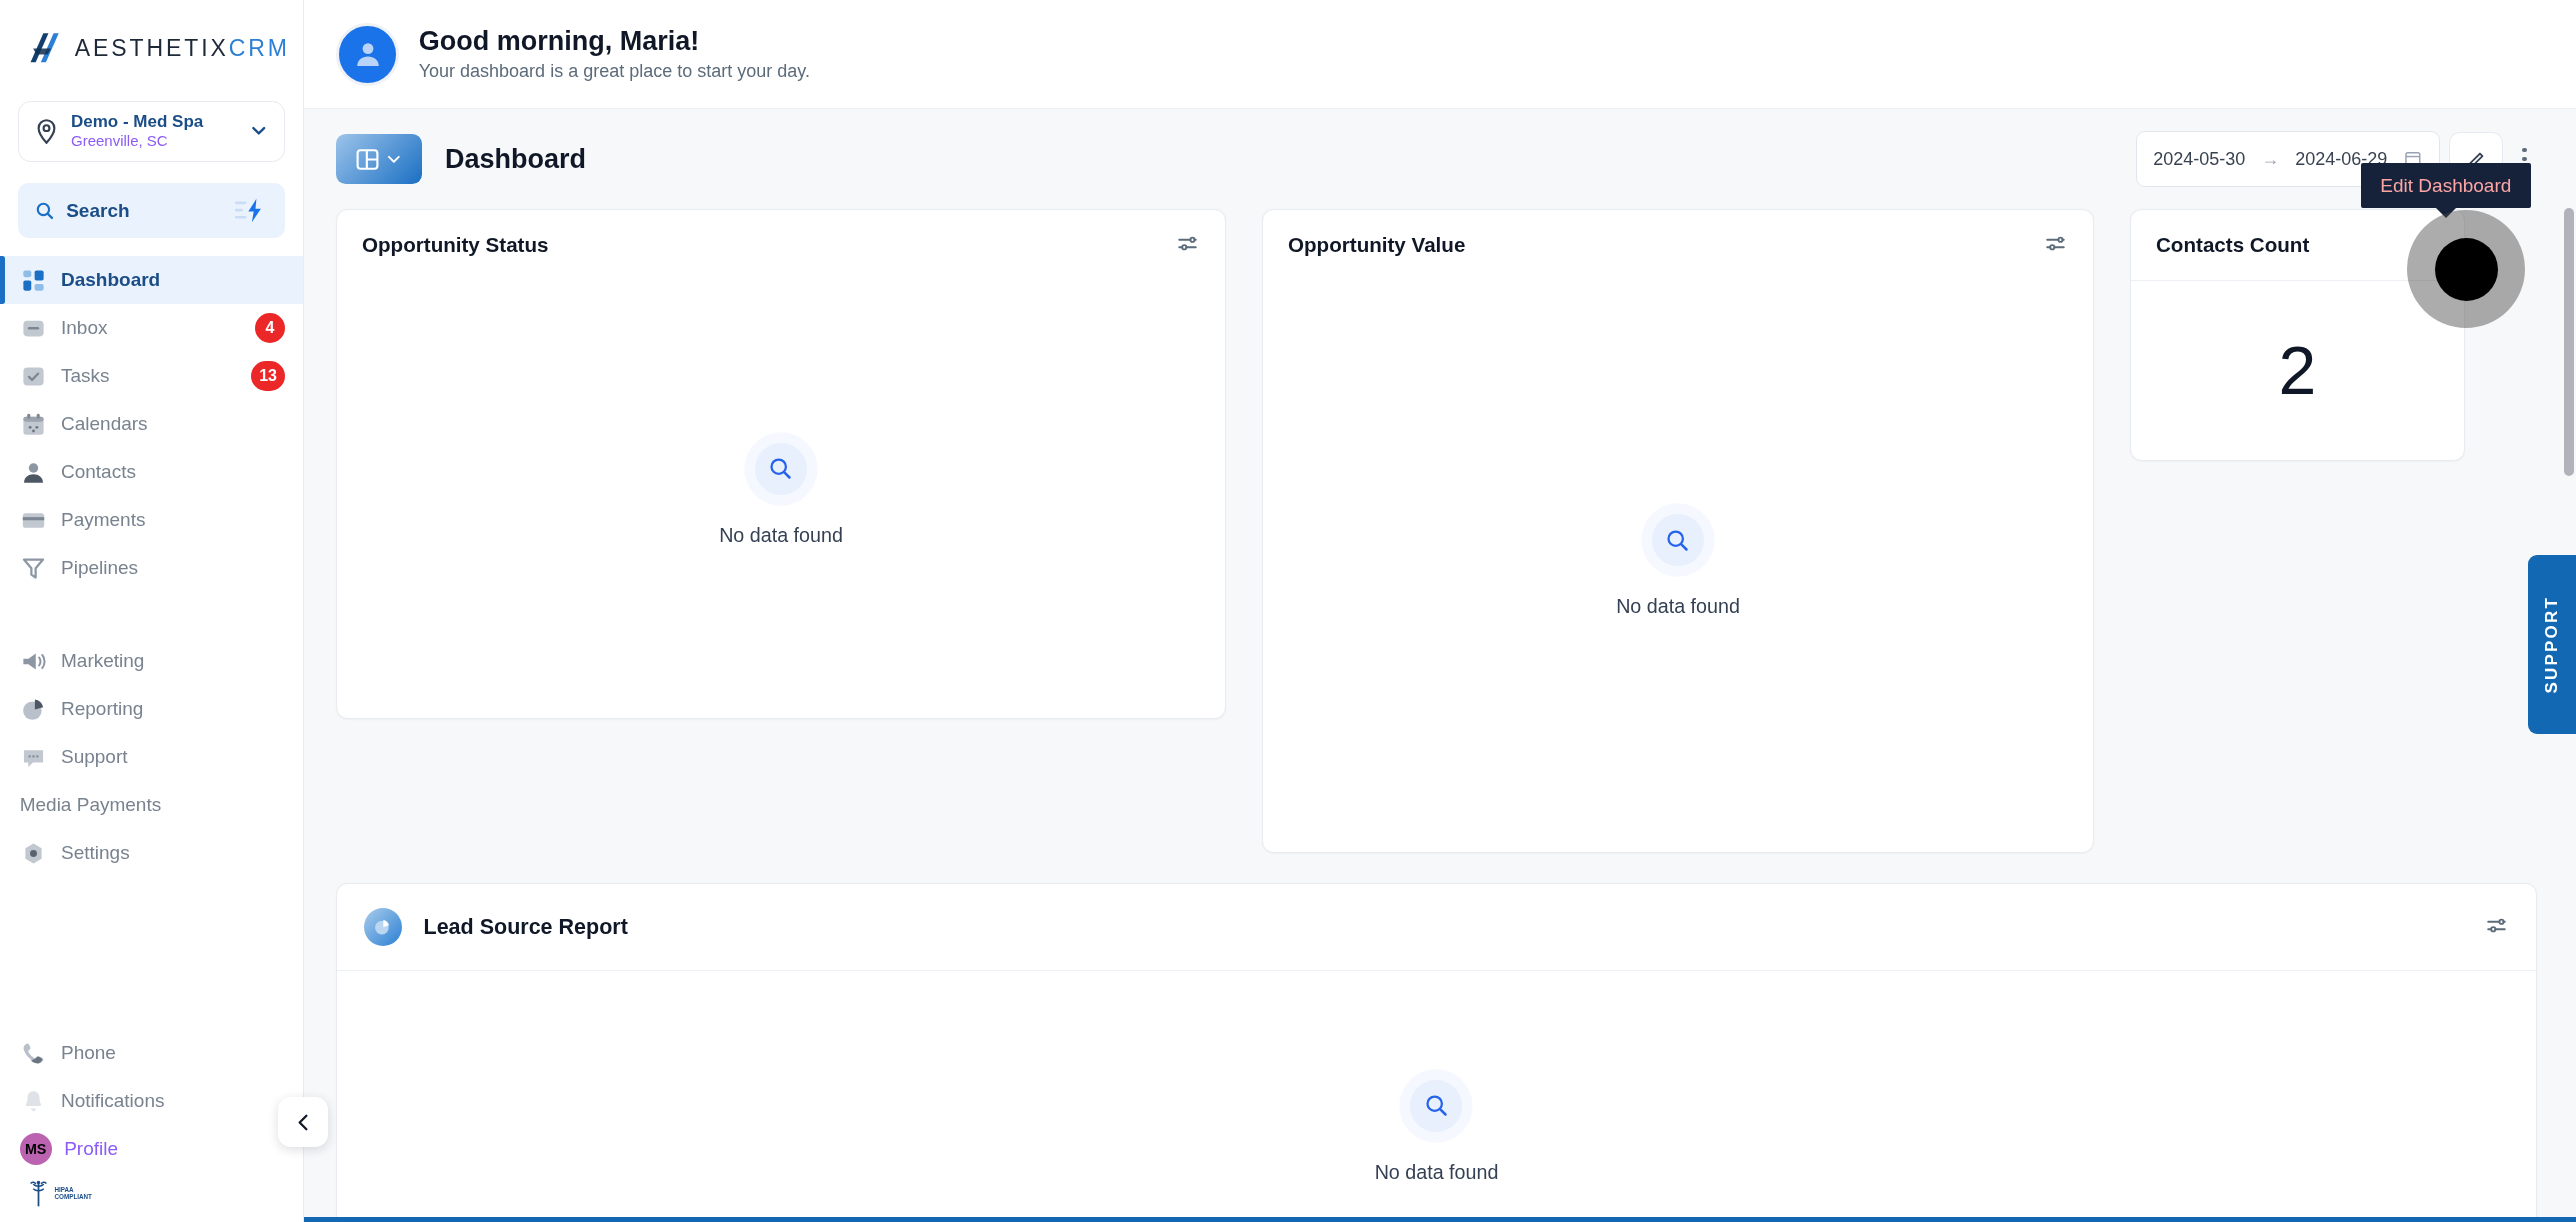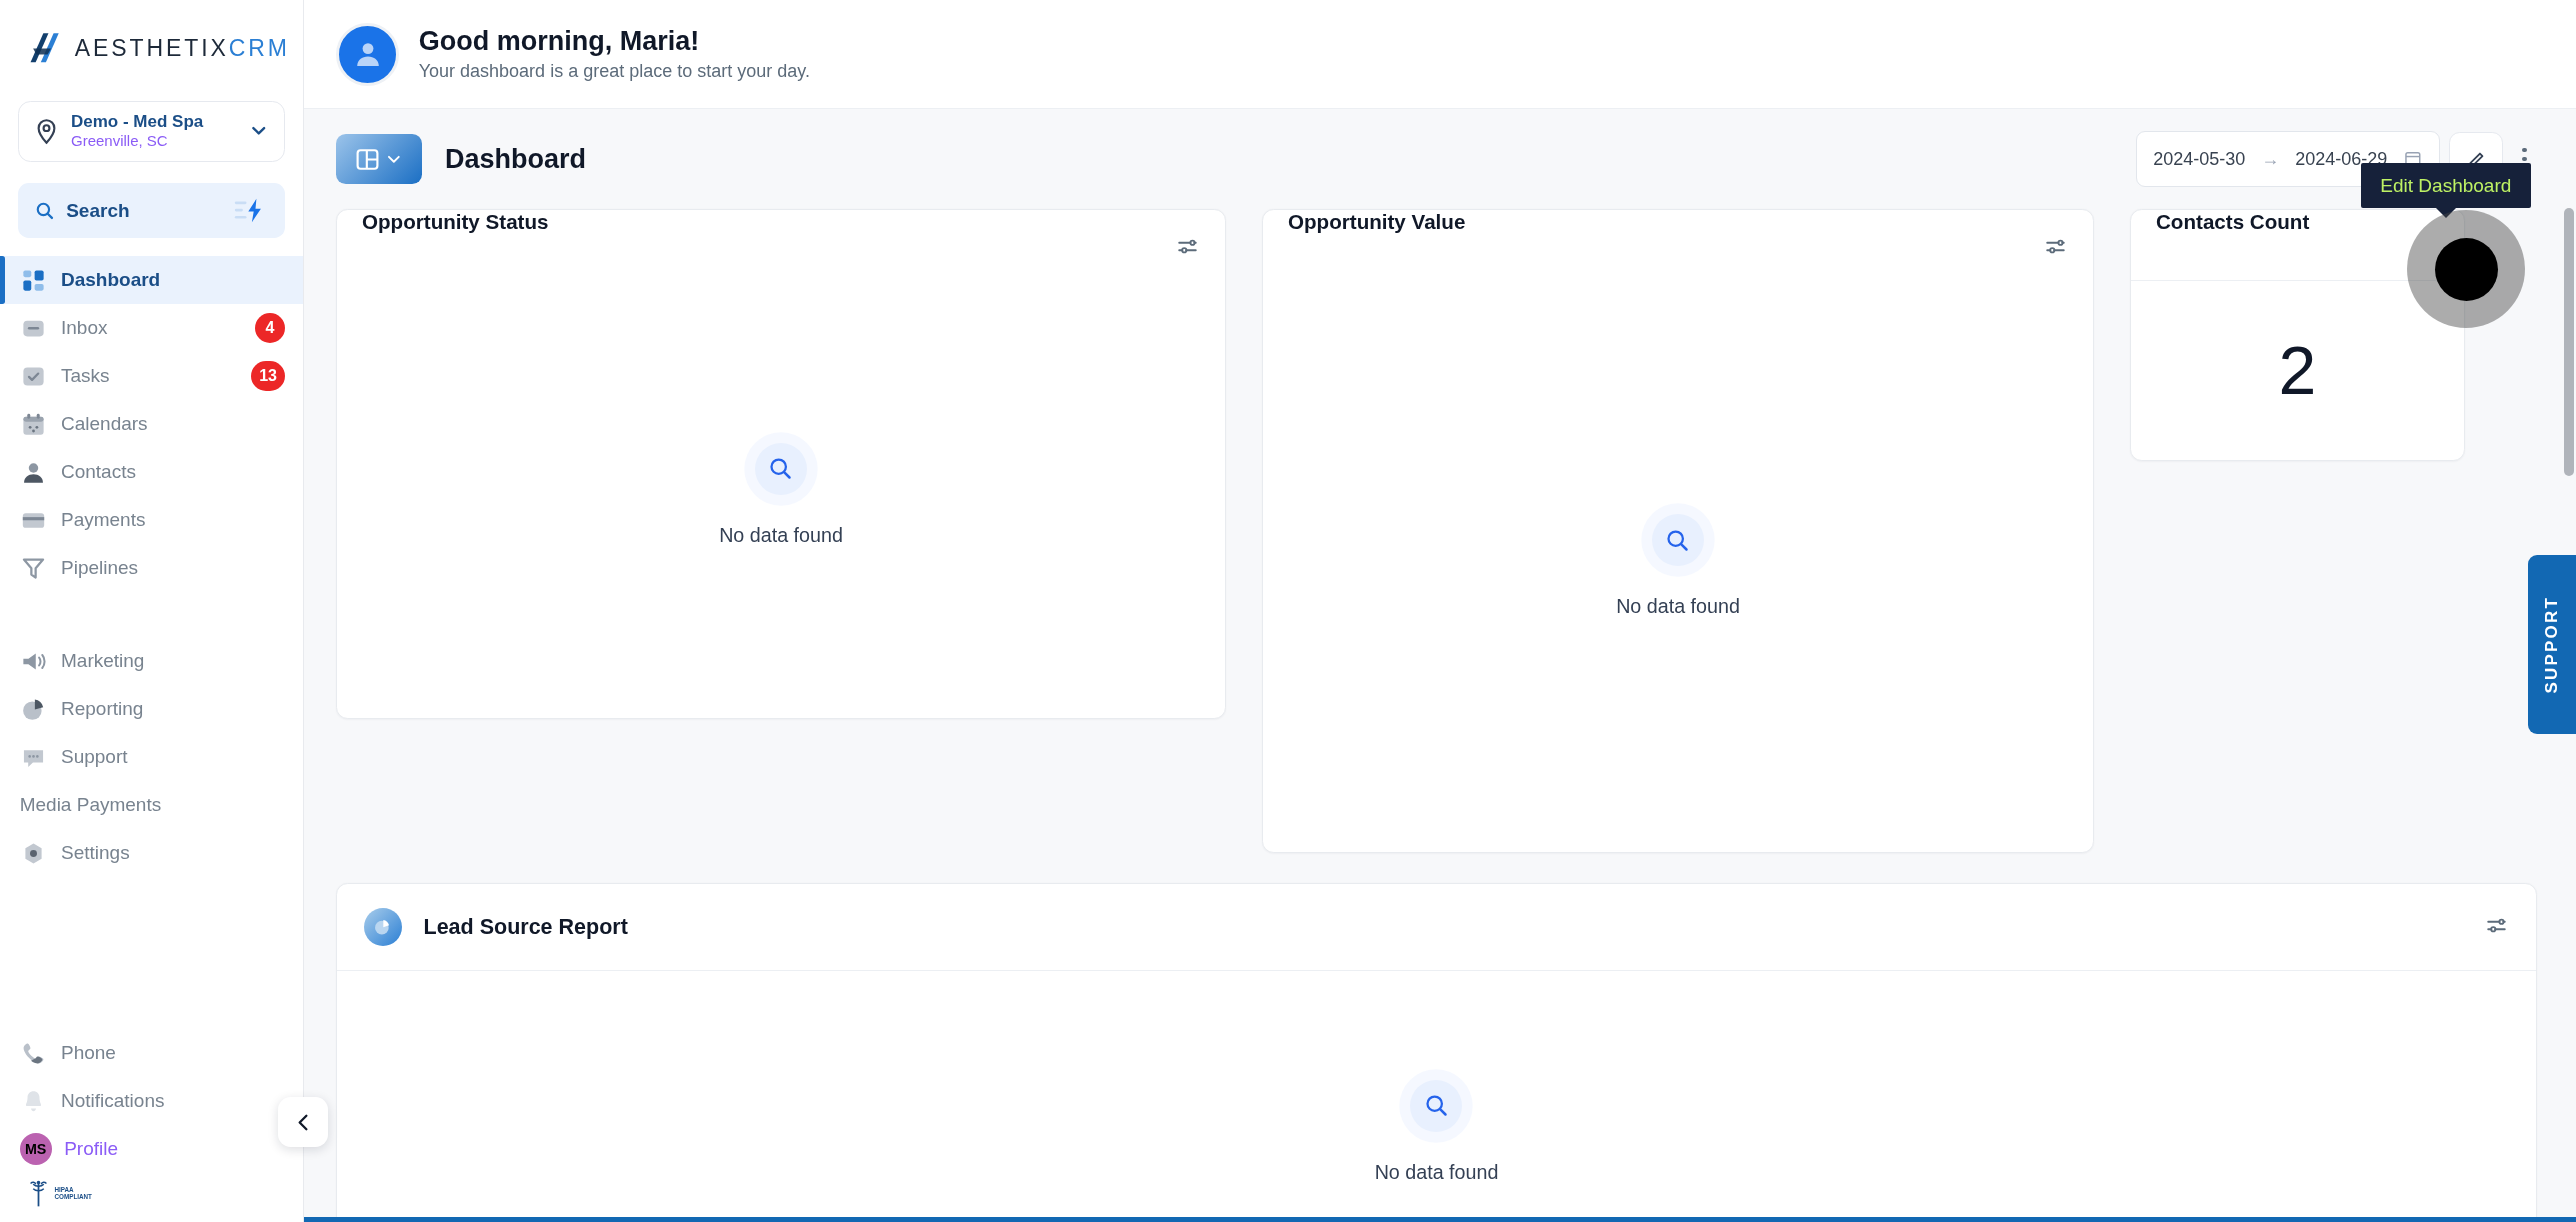--- a/index.html
+++ b/index.html
@@ -129,21 +129,21 @@
     width: 54px; height: 54px; border-radius: 10.7px;
     border: 0.9px solid #e6e9ef; background: #fff;
     display: flex; align-items: center; justify-content: center;
   }
   .kebab { width: 25px; height: 54px; display: flex; flex-direction: column;
     align-items: center; justify-content: center; gap: 4.5px; }
   .kebab i { width: 4.5px; height: 4.5px; border-radius: 50%; background: #5c6b7a; display:block; }
 
   .tooltip {
     position: absolute; right: 45px; top: 54px;
-    background: #16213a; color: #bef264; font-size: 19px;
+    background: #16213a; color: #fca5a5; font-size: 19px;
     padding: 11.6px 19.7px; border-radius: 2px; white-space: nowrap; z-index: 40;
   }
   .tooltip::after {
     content: ""; position: absolute; left: 50%; bottom: -9.8px;
     transform: translateX(-50%);
     border-left: 10.7px solid transparent; border-right: 10.7px solid transparent;
     border-top: 10.7px solid #16213a;
   }
   .cursor-halo {
     position: absolute; right: 51px; top: 101px;
@@ -154,22 +154,22 @@
   .cursor-dot { width: 63px; height: 63px; border-radius: 50%; background: #000; }
 
   
   .grid { padding: 0 39px 0 32px; }
   .row1 { display: flex; gap: 36px; align-items: flex-start; }
   .card {
     background: #fff; border: 0.9px solid #e8ebef; border-radius: 11.6px;
     box-shadow: 0 0.9px 1.8px rgba(16,24,40,.04);
   }
   .card-head {
-    height: 70px; display: flex; align-items: flex-start;
-    padding: 0 25px; position: relative; flex-direction: column;
+    height: 70px; display: flex; align-items: center;
+    padding: 0 25px; position: relative;
   }
   .card-title { font-size: 20.6px; font-weight: 600; color: #101828; }
   .card-tools { margin-left: auto; }
   .card-div { height: 0.9px; background: #eceff3; }
   .empty {
     display: flex; flex-direction: column; align-items: center;
     justify-content: center; gap: 29px;
   }
   .empty-ico {
     width: 52px; height: 52px; border-radius: 50%; background: #e8f0fe;

